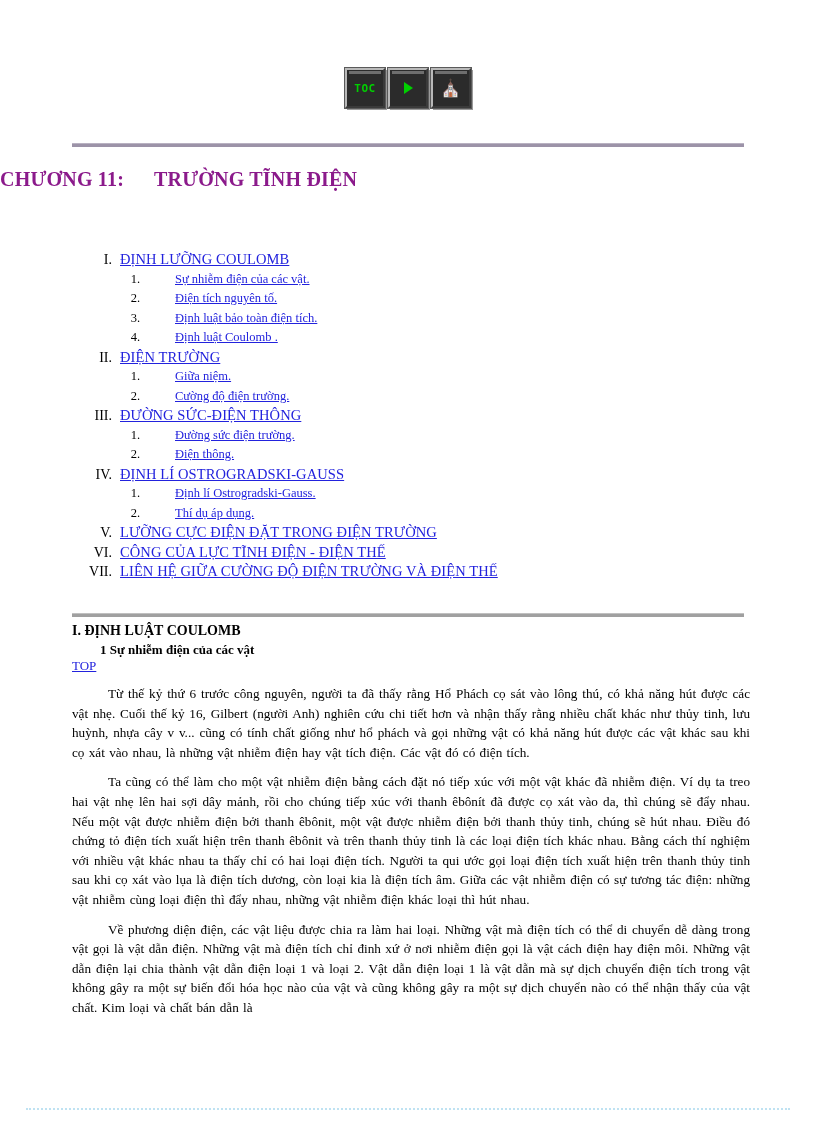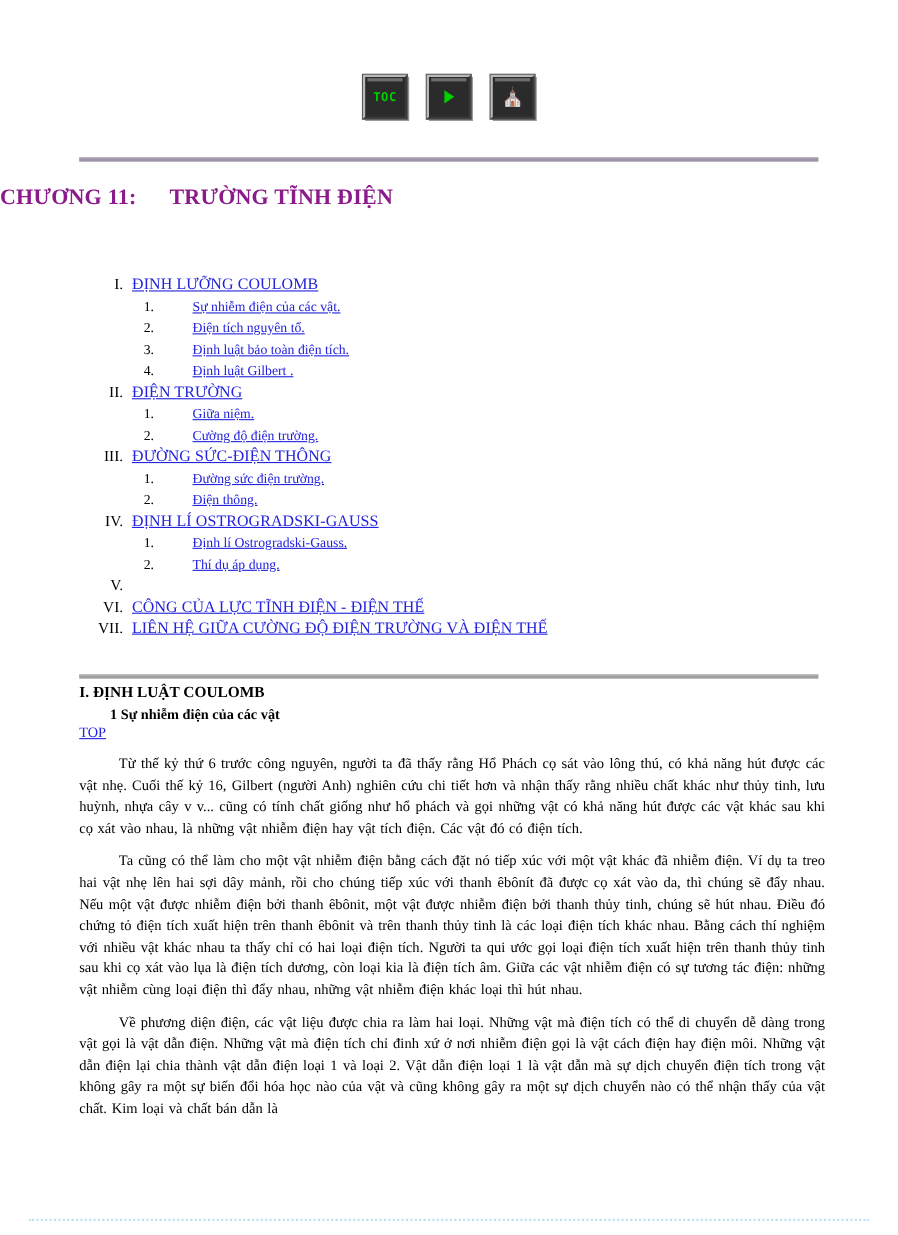--- a/index.html
+++ b/index.html
@@ -26,21 +26,21 @@
 
   
   .navbar {
     position: absolute;
     left: 0;
     top: 68px;
     width: 816px;
     display: flex;
     justify-content: center;
     align-items: flex-end;
-    gap: 18px;
+    gap: 3px;
   }
   .navbtn {
     width: 36px;
     height: 36px;
     background: #2b2b2b;
     border-top: 2px solid #b9b9b9;
     border-left: 2px solid #b9b9b9;
     border-right: 2px solid #3a3a3a;
     border-bottom: 2px solid #3a3a3a;
     outline: 1px solid #5a5a5a;
@@ -243,21 +243,21 @@
       <div class="toc-lvl2-row">
         <span class="toc-num2">2.</span>
         <span class="toc-link2">Điện tích nguyên tố.</span>
       </div>
       <div class="toc-lvl2-row">
         <span class="toc-num2">3.</span>
         <span class="toc-link2">Định luật bảo toàn điện tích.</span>
       </div>
       <div class="toc-lvl2-row">
         <span class="toc-num2">4.</span>
-        <span class="toc-link2">Định luật Gilbert .</span>
+        <span class="toc-link2">Định luật Coulomb .</span>
       </div>
       <div class="toc-lvl1-row">
         <span class="toc-num1">II.</span>
         <span class="toc-link1">ĐIỆN TRƯỜNG</span>
       </div>
       <div class="toc-lvl2-row">
         <span class="toc-num2">1.</span>
         <span class="toc-link2">Giữa niệm.</span>
       </div>
       <div class="toc-lvl2-row">
@@ -283,20 +283,21 @@
       <div class="toc-lvl2-row">
         <span class="toc-num2">1.</span>
         <span class="toc-link2">Định lí Ostrogradski-Gauss.</span>
       </div>
       <div class="toc-lvl2-row">
         <span class="toc-num2">2.</span>
         <span class="toc-link2">Thí dụ áp dụng.</span>
       </div>
       <div class="toc-lvl1-row">
         <span class="toc-num1">V.</span>
+        <span class="toc-link1">LƯỠNG CỰC ĐIỆN ĐẶT TRONG ĐIỆN TRƯỜNG</span>
       </div>
       <div class="toc-lvl1-row">
         <span class="toc-num1">VI.</span>
         <span class="toc-link1">CÔNG CỦA LỰC TĨNH ĐIỆN - ĐIỆN THẾ</span>
       </div>
       <div class="toc-lvl1-row">
         <span class="toc-num1">VII.</span>
         <span class="toc-link1">LIÊN HỆ GIỮA CƯỜNG ĐỘ ĐIỆN TRƯỜNG VÀ ĐIỆN THẾ</span>
       </div>
     </div>

